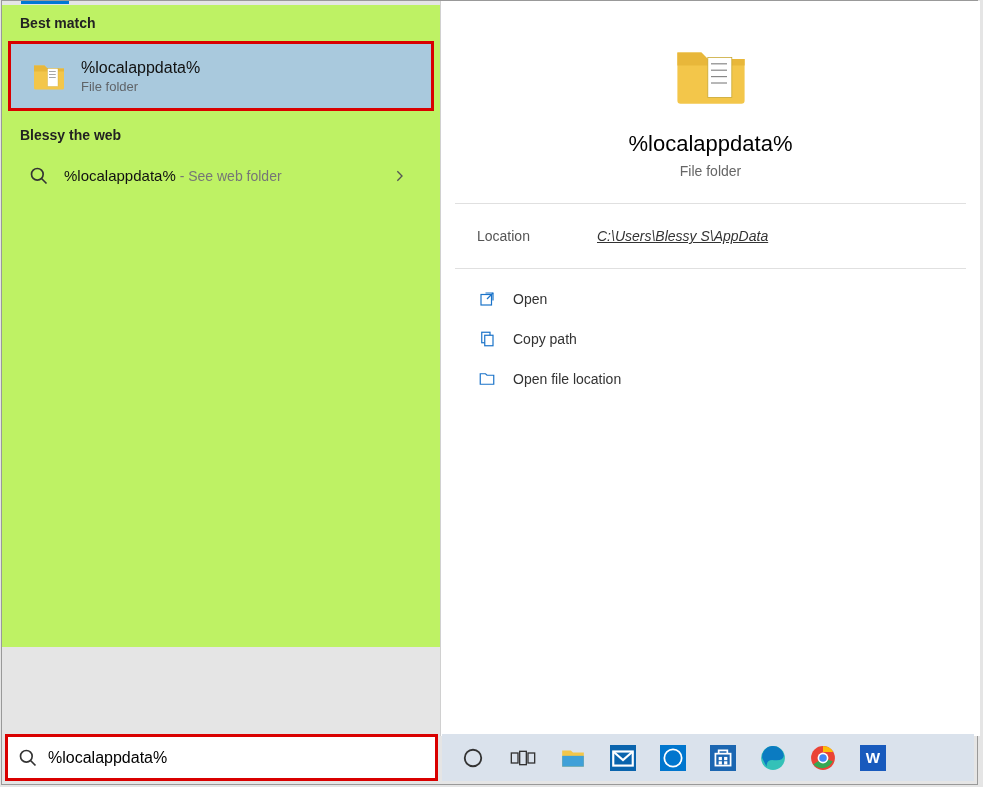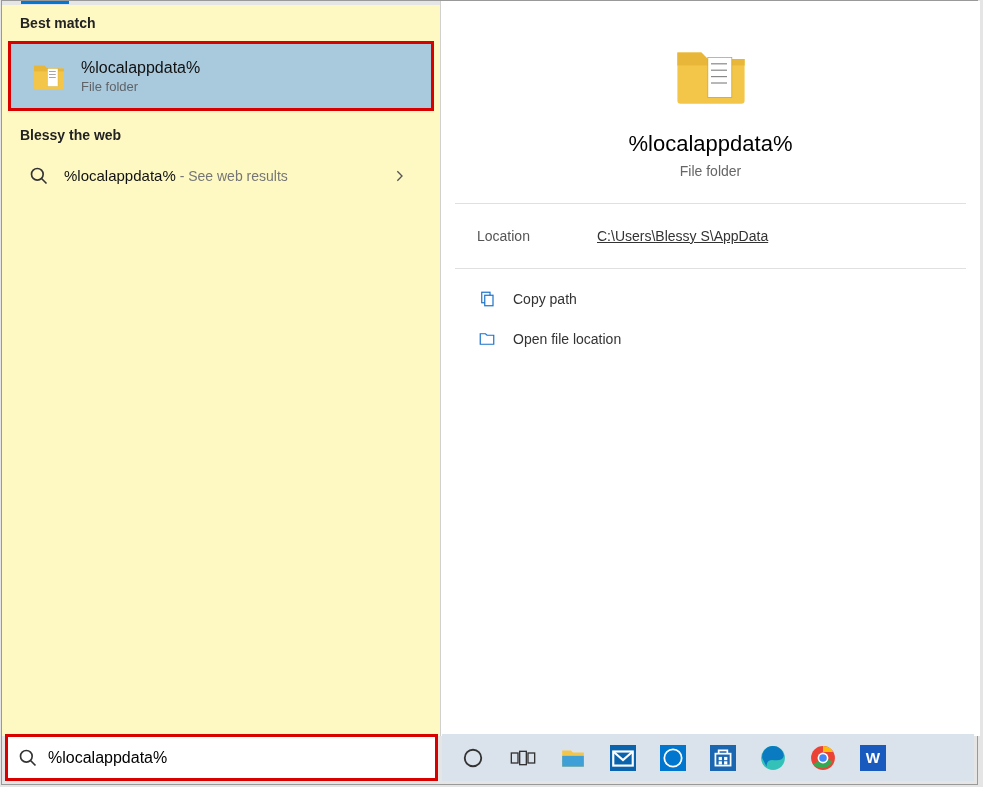--- a/index.html
+++ b/index.html
@@ -1,19 +1,19 @@
 <!DOCTYPE html>
 <html><head>
 <meta charset="utf-8">
 <style>
 * { margin: 0; padding: 0; box-sizing: border-box; font-family: "Segoe UI", Arial, sans-serif; }
 body { width: 983px; height: 787px; background: #e5e5e5; overflow: hidden; position: relative; }
 
 .search-panel { position: absolute; left: 1px; top: 0; width: 977px; height: 785px; background: #e5e5e5; border: 1px solid #999; }
-.left-col { position: absolute; left: 0; top: 0; width: 438px; height: 735px; background: #fef9c3; }
+.left-col { position: absolute; left: 0; top: 0; width: 438px; height: 646px; background: #bef264; }
 .right-col { position: absolute; left: 438px; top: 0; width: 540px; height: 735px; background: #ffffff; border-left: 1px solid #d0d0d0; }
 
 .top-bar { height: 4px; background: #e5e5e5; position: relative; }
 .top-active { position: absolute; left: 19px; top: 0; width: 48px; height: 3px; background: #0078d4; }
 
 .section-label { font-size: 14px; font-weight: 600; color: #222; padding: 10px 0 10px 18px; }
 
 .best-match-item { display: flex; align-items: center; padding: 14px 16px 14px 20px; background: #a9c9dd; margin: 0 6px 6px 6px; border: 3px solid #d90000; }
 .best-match-item .icon { width: 36px; height: 36px; margin-right: 14px; }
 .best-match-item .texts { display: flex; flex-direction: column; }
@@ -28,21 +28,21 @@
 
 .details-header { text-align: center; padding: 34px 0 24px 0; }
 .details-header .big-icon { width: 80px; height: 80px; margin: 0 auto 16px auto; }
 .details-header .title { font-size: 22px; color: #000; font-weight: 400; }
 .details-header .sub { font-size: 14px; color: #666; margin-top: 6px; }
 
 .divider { height: 1px; background: #e0e0e0; margin: 0 14px; }
 
 .location-row { display: flex; padding: 24px 20px 24px 36px; font-size: 14px; align-items: flex-end; }
 .location-row .label { color: #555; width: 120px; }
-.location-row .value { color: #333; text-decoration: underline; }
+.location-row .value { color: #333; text-decoration: underline; font-style: italic; }
 
 .actions { padding: 10px 20px 10px 30px; }
 .action-item { display: flex; align-items: center; padding: 10px 6px; font-size: 14px; color: #333; }
 .action-item .icon { width: 20px; height: 20px; margin-right: 16px; display:flex; align-items:center; justify-content:center; }
 
 .search-box { position: absolute; left: 3px; bottom: 3px; width: 433px; height: 47px; background: #fff; border: 3px solid #d90000; display: flex; align-items: center; padding: 0 10px; }
 .search-box .icon { width: 20px; height: 20px; margin-right: 10px; }
 .search-box input { border: none; outline: none; font-size: 16px; flex: 1; background: transparent; color: #000; }
 
 .taskbar { position: absolute; left: 440px; bottom: 3px; right: 3px; height: 47px; background: #dae2ec; display: flex; align-items: center; gap: 16px; padding-left: 14px; }
@@ -82,21 +82,21 @@
     <div class="section-label">Blessy the web</div>
 
     <div class="web-item">
       <div class="icon">
         <svg viewBox="0 0 24 24" width="20" height="20">
             <circle cx="10" cy="10" r="7" fill="none" stroke="#333" stroke-width="2"></circle>
             <line x1="15" y1="15" x2="21" y2="21" stroke="#333" stroke-width="2"></line>
           </svg>
       </div>
       <div>
-        <span class="title">%localappdata%</span><span class="sub"> - See web results</span>
+        <span class="title">%localappdata%</span><span class="sub"> - See web folder</span>
       </div>
       <div class="chev">
         <svg viewBox="0 0 24 24" width="16" height="16">
             <polyline points="8,5 15,12 8,19" fill="none" stroke="#555" stroke-width="2"></polyline>
           </svg>
       </div>
     </div>
   </div>
 
   <div class="right-col">
@@ -122,20 +122,30 @@
       <div class="label">Location</div>
       <div class="value">C:\Users\Blessy S\AppData</div>
     </div>
 
     <div class="divider"></div>
 
     <div class="actions">
       <div class="action-item">
         <div class="icon">
           <svg viewBox="0 0 24 24" width="18" height="18">
+              <rect x="4" y="6" width="14" height="14" fill="none" stroke="#1a73c9" stroke-width="1.6"></rect>
+              <polyline points="10,4 20,4 20,14" fill="none" stroke="#1a73c9" stroke-width="1.6"></polyline>
+              <line x1="20" y1="4" x2="12" y2="12" stroke="#1a73c9" stroke-width="1.6"></line>
+            </svg>
+        </div>
+        <span>Open</span>
+      </div>
+      <div class="action-item">
+        <div class="icon">
+          <svg viewBox="0 0 24 24" width="18" height="18">
               <rect x="5" y="3" width="11" height="14" fill="none" stroke="#1a73c9" stroke-width="1.6"></rect>
               <rect x="9" y="7" width="11" height="14" fill="#fff" stroke="#1a73c9" stroke-width="1.6"></rect>
             </svg>
         </div>
         <span>Copy path</span>
       </div>
       <div class="action-item">
         <div class="icon">
           <svg viewBox="0 0 24 24" width="18" height="18">
               <path d="M3 5 h7 l2 2 h9 v12 H3 Z" fill="none" stroke="#1a73c9" stroke-width="1.6"></path>

